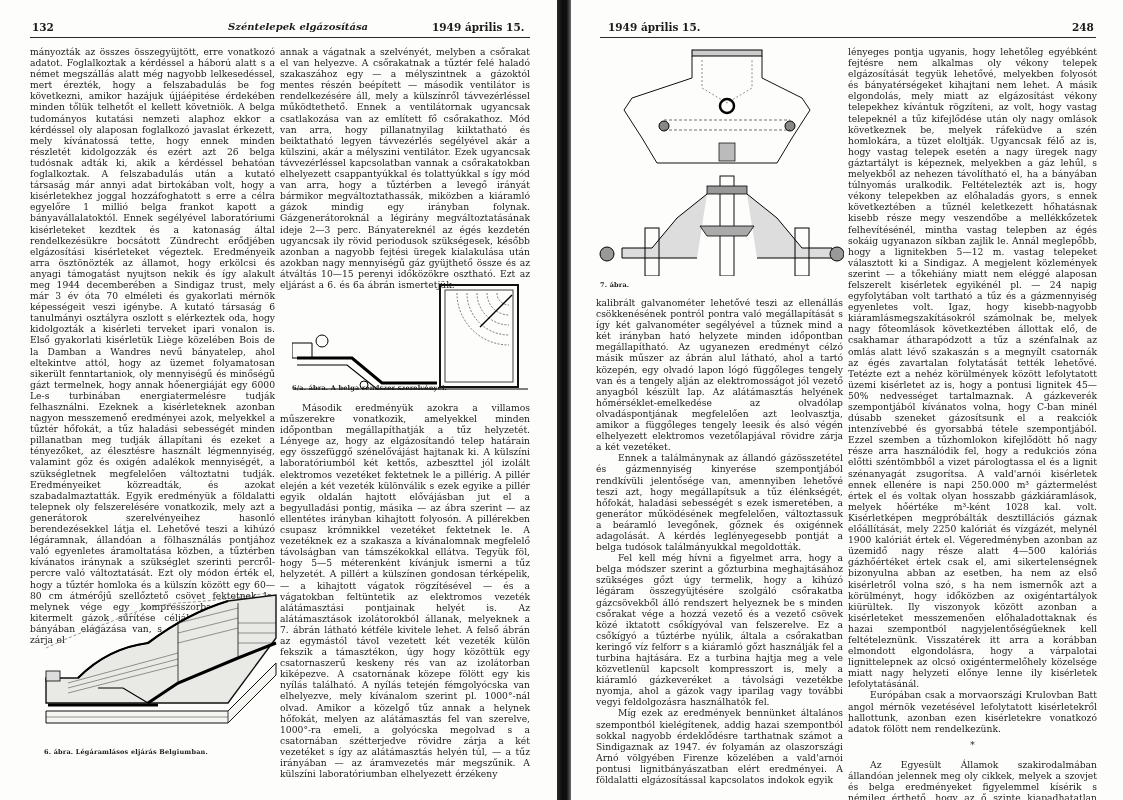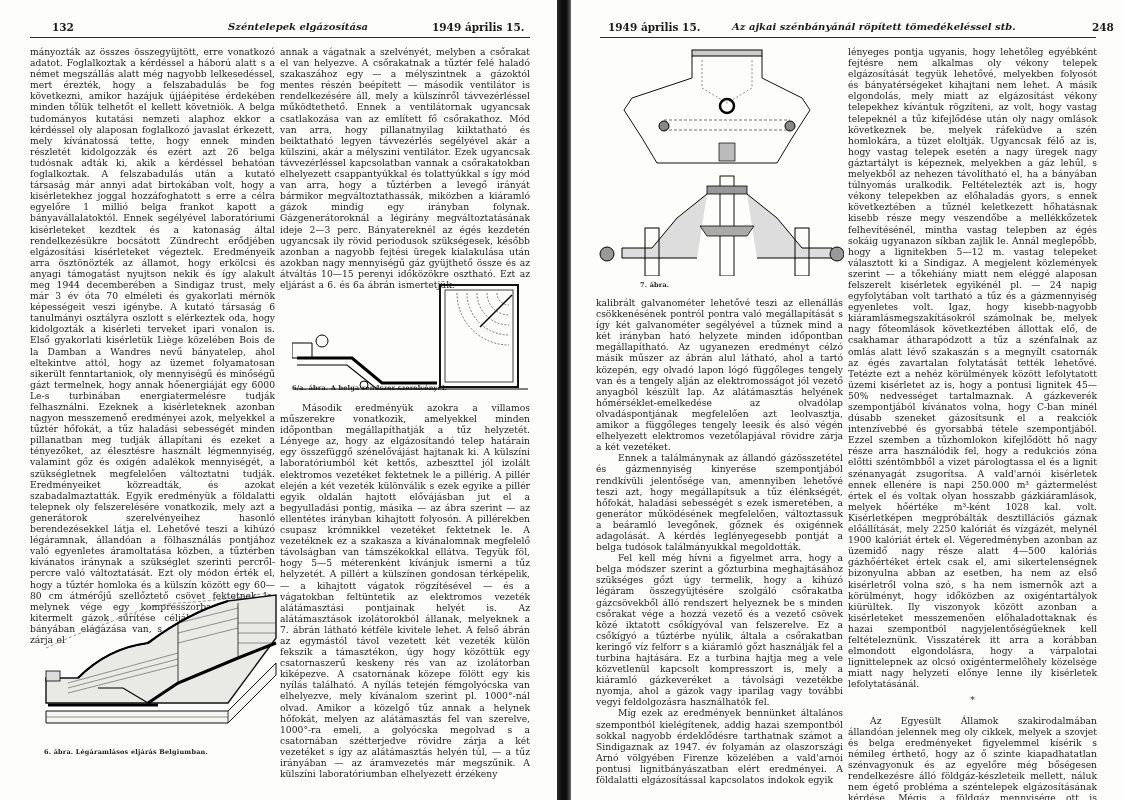--- a/index.html
+++ b/index.html
@@ -2,21 +2,21 @@
 <html><head>
 <meta charset="utf-8">
 <style>
   html,body{margin:0;padding:0;}
   body{width:1123px;height:800px;background:#fdfdfb;position:relative;overflow:hidden;font-family:"DejaVu Serif","Liberation Serif",serif;color:#1b1b1b;}
   .page{position:absolute;top:0;height:800px;}
   #page-left{left:0;width:560px;}
   #page-right{left:560px;width:563px;}
   .gutter{position:absolute;left:557px;top:0;width:14px;height:800px;background:linear-gradient(90deg,#2a2a2a,#0c0c0c 40%,#111 70%,#6a6a6a);}
   .runhead{position:absolute;top:20px;height:14px;font-size:10.5px;line-height:14px;}
-  .runhead .num{position:absolute;font-weight:bold;margin-left:20px;}
+  .runhead .num{position:absolute;font-weight:bold;}
   .runhead .title{position:absolute;font-style:italic;font-weight:bold;font-size:10px;}
   .runhead .date{position:absolute;font-weight:bold;text-align:right;}
   .rule{position:absolute;height:0;border-top:1.5px solid #2b2b2b;}
   .col{position:absolute;font-size:9.2px;line-height:11.1px;text-align:justify;word-spacing:0.5px;}
   .col p{margin:0;}
   .col p.ind{text-indent:22px;}
   .fig{position:absolute;}
   .cap{position:absolute;font-size:6.5px;line-height:8px;font-weight:bold;letter-spacing:0.2px;}
   .sep{text-align:center;margin:6px 0 8px 0;font-size:9px;}
   svg{display:block;}
@@ -94,21 +94,20 @@
   <div class="col" style="left:280px;top:402px;width:250px;">
     <p class="ind">Második eredményük azokra a villamos műszerekre vonatkozik, amelyekkel minden időpontban megállapíthatják a tűz helyzetét. Lényege az, hogy az elgázosítandó telep határain egy összefüggő szénelővájást hajtanak ki. A külszíni laboratóriumból két kettős, azbeszttel jól izolált elektromos vezetéket fektetnek le a pillérig. A pillér elején a két vezeték különválik s ezek egyike a pillér egyik oldalán hajtott elővájásban jut el a begyulladási pontig, másika — az ábra szerint — az ellentétes irányban kihajtott folyosón. A pillérekben csupasz krómnikkel vezetéket fektetnek le. A vezetéknek ez a szakasza a kívánalomnak megfelelő távolságban van támszékokkal ellátva. Tegyük föl, hogy 5—5 méterenként kívánjuk ismerni a tűz helyzetét. A pillért a külszínen gondosan térképelik, — a kihajtott vágatok rögzítésével — és a vágatokban feltüntetik az elektromos vezeték alátámasztási pontjainak helyét is. Az alátámasztások izolátorokból állanak, melyeknek a 7. ábrán látható kétféle kivitele lehet. A felső ábrán az egymástól távol vezetett két vezeték külön fekszik a támasztékon, úgy hogy közöttük egy csatornaszerű keskeny rés van az izolátorban kiképezve. A csatornának közepe fölött egy kis nyílás található. A nyílás tetején fémgolyócska van elhelyezve, mely kívánalom szerint pl. 1000°-nál olvad. Amikor a közelgő tűz annak a helynek hőfokát, melyen az alátámasztás fel van szerelve, 1000°-ra emeli, a golyócska megolvad s a csatornában szétterjedve rövidre zárja a két vezetéket s így az alátámasztás helyén túl, — a tűz irányában — az áramvezetés már megszűnik. A külszíni laboratóriumban elhelyezett érzékeny</p>
   </div>
 </div>
 
 <div class="gutter"></div>
 
 <div class="page" id="page-right">
   <div class="runhead" style="left:0;width:563px;">
     <span class="date" style="left:48px;">1949 április 15.</span>
-    <span class="title" style="left:172px;">Az ajkai szénbányánál röpített tömedékeléssel stb.</span>
     <span class="num" style="left:512px;">248</span>
   </div>
   <div class="rule" style="left:40px;top:37px;width:496px;"></div>
 
   <div class="fig" style="left:22px;top:48px;width:262px;height:228px;">
     <svg width="262" height="228" viewBox="0 0 262 228">
       <rect x="110" y="2" width="70" height="6" fill="#ccc" stroke="#000" stroke-width="1"></rect>
       <path d="M110,8 L110,30 L50,50 L42,62 L60,90 L75,115 L195,115 L210,90 L228,62 L220,50 L180,30 L180,8" fill="none" stroke="#111" stroke-width="1"></path>
       <circle cx="145" cy="58" r="7" fill="none" stroke="#000" stroke-width="2.5"></circle>
       <circle cx="82" cy="78" r="5" fill="#888" stroke="#000" stroke-width="1"></circle>
@@ -121,27 +120,28 @@
       <rect x="125" y="138" width="40" height="8" fill="#999" stroke="#000" stroke-width="0.8"></rect>
       <path d="M125,146 L95,170 L70,200 L40,200 L40,210 L115,210" fill="#ddd" stroke="#000" stroke-width="1"></path>
       <path d="M165,146 L195,170 L220,200 L250,200 L250,210 L175,210" fill="#ddd" stroke="#000" stroke-width="1"></path>
       <path d="M118,178 L172,178 L165,188 L125,188 Z" fill="#aaa" stroke="#000" stroke-width="0.8"></path>
       <rect x="63" y="180" width="14" height="48" fill="none" stroke="#000" stroke-width="1"></rect>
       <rect x="213" y="180" width="14" height="48" fill="none" stroke="#000" stroke-width="1"></rect>
       <circle cx="25" cy="206" r="7" fill="#999" stroke="#000" stroke-width="1"></circle>
       <circle cx="255" cy="206" r="7" fill="#999" stroke="#000" stroke-width="1"></circle>
     </svg>
   </div>
-  <div class="cap" style="left:40px;top:281px;margin-left:40px;">7. ábra.</div>
+  <div class="cap" style="left:40px;top:281px;">7. ábra.</div>
 
   <div class="col" style="left:36px;top:297px;width:247px;">
     <p>kalibrált galvanométer lehetővé teszi az ellenállás csökkenésének pontról pontra való megállapítását s így két galvanométer segélyével a tűznek mind a két irányban ható helyzete minden időpontban megállapítható. Az ugyanezen eredményt célzó másik műszer az ábrán alul látható, ahol a tartó közepén, egy olvadó lapon lógó függőleges tengely van és a tengely alján az elektromosságot jól vezető anyagból készült lap. Az alátámasztás helyének hőmérséklet-emelkedése az olvadólap olvadáspontjának megfelelően azt leolvasztja, amikor a függőleges tengely leesik és alsó végén elhelyezett elektromos vezetőlapjával rövidre zárja a két vezetéket.</p>
     <p class="ind">Ennek a találmánynak az állandó gázösszetétel és gázmennyiség kinyerése szempontjából rendkívüli jelentősége van, amennyiben lehetővé teszi azt, hogy megállapítsuk a tűz élénkségét, hőfokát, haladási sebességét s ezek ismeretében, a generátor működésének megfelelően, változtassuk a beáramló levegőnek, gőznek és oxigénnek adagolását. A kérdés leglényegesebb pontját a belga tudósok találmányukkal megoldották.</p>
     <p class="ind">Fel kell még hívni a figyelmet arra, hogy a belga módszer szerint a gőzturbina meghajtásához szükséges gőzt úgy termelik, hogy a kihúzó légáram összegyüjtésére szolgáló csőrakatba gázcsövekből álló rendszert helyeznek be s minden csőrakat vége a hozzá vezető és a vezető csövek közé iktatott csőkígyóval van felszerelve. Ez a csőkígyó a tűztérbe nyúlik, általa a csőrakatban keringő víz felforr s a kiáramló gőzt használják fel a turbina hajtására. Ez a turbina hajtja meg a vele közvetlenül kapcsolt kompresszort is, mely a kiáramló gázkeveréket a távolsági vezetékbe nyomja, ahol a gázok vagy iparilag vagy további vegyi feldolgozásra használhatók fel.</p>
     <p class="ind">Míg ezek az eredmények bennünket általános szempontból kielégítenek, addig hazai szempontból sokkal nagyobb érdeklődésre tarthatnak számot a Sindigaznak az 1947. év folyamán az olaszországi Arnó völgyében Firenze közelében a vald'arnói pontusi lignitbányászatban elért eredményei. A földalatti elgázosítással kapcsolatos indokok egyik</p>
   </div>
 
   <div class="col" style="left:288px;top:46px;width:249px;">
     <p>lényeges pontja ugyanis, hogy lehetőleg egyébként fejtésre nem alkalmas oly vékony telepek elgázosítását tegyük lehetővé, melyekben folyosót és bányatérségeket kihajtani nem lehet. A másik elgondolás, mely miatt az elgázosítást vékony telepekhez kívántuk rögzíteni, az volt, hogy vastag telepeknél a tűz kifejlődése után oly nagy omlások következnek be, melyek ráfeküdve a szén homlokára, a tüzet eloltják. Ugyancsak félő az is, hogy vastag telepek esetén a nagy üregek nagy gáztartályt is képeznek, melyekben a gáz lehűl, s melyekből az nehezen távolítható el, ha a bányában túlnyomás uralkodik. Feltételezték azt is, hogy vékony telepekben az előhaladás gyors, s ennek következtében a tűznél keletkezett hőhatásnak kisebb része megy veszendőbe a mellékkőzetek felhevítésénél, mintha vastag telepben az égés sokáig ugyanazon síkban zajlik le. Annál meglepőbb, hogy a lignitekben 5—12 m. vastag telepeket választott ki a Sindigaz. A megjelent közlemények szerint — a tőkehiány miatt nem eléggé alaposan felszerelt kisérletek egyikénél pl. — 24 napig egyfolytában volt tartható a tűz és a gázmennyiség egyenletes volt. Igaz, hogy kisebb-nagyobb kiáramlásmegszakításokról számolnak be, melyek nagy főteomlások következtében állottak elő, de csakhamar átharapódzott a tűz a szénfalnak az omlás alatt lévő szakaszán s a megnyílt csatornák az égés zavartalan folytatását tették lehetővé. Tetézte ezt a nehéz körülmények között lefolytatott üzemi kisérletet az is, hogy a pontusi lignitek 45—50% nedvességet tartalmaznak. A gázkeverék szempontjából kívánatos volna, hogy C-ban minél dúsabb szeneket gázosítsunk el a reakciók intenzívebbé és gyorsabbá tétele szempontjából. Ezzel szemben a tűzhomlokon kifejlődött hő nagy része arra használódik fel, hogy a redukciós zóna előtti széntömbből a vizet párologtassa el és a lignit szénanyagát zsugorítsa. A vald'arnói kisérletek ennek ellenére is napi 250.000 m³ gáztermelést értek el és voltak olyan hosszabb gázkiáramlások, melyek hőértéke m³-ként 1028 kal. volt. Kisérletképen megpróbálták desztillációs gáznak előállítását, mely 2250 kalóriát és vízgázét, melynél 1900 kalóriát értek el. Végeredményben azonban az üzemidő nagy része alatt 4—500 kalóriás gázhőértéket értek csak el, ami sikertelenségnek bizonyulna abban az esetben, ha nem az első kisérletről volna szó, s ha nem ismernők azt a körülményt, hogy időközben az oxigéntartályok kiürültek. Ily viszonyok között azonban a kisérleteket messzemenően előhaladottaknak és hazai szempontból nagyjelentőségűeknek kell feltételeznünk. Visszatérek itt arra a korábban elmondott elgondolásra, hogy a várpalotai lignittelepnek az olcsó oxigéntermelőhely közelsége miatt nagy helyzeti előnye lenne ily kisérletek lefolytatásánál.</p>
+    <p class="ind">Európában csak a morvaországi Krulovban Batt angol mérnök vezetésével lefolytatott kisérletekről hallottunk, azonban ezen kisérletekre vonatkozó adatok fölött nem rendelkezünk.</p>
     <div class="sep">*</div>
     <p class="ind">Az Egyesült Államok szakirodalmában állandóan jelennek meg oly cikkek, melyek a szovjet és belga eredményeket figyelemmel kísérik s némileg érthető, hogy az ő szinte kiapadhatatlan szénvagyonuk és az egyelőre még bőségesen rendelkezésre álló földgáz-készleteik mellett, náluk nem égető probléma a széntelepek elgázosításának kérdése. Mégis, a földgáz mennyisége ott is végesnek</p>
   </div>
 </div>
 
 </body></html>

